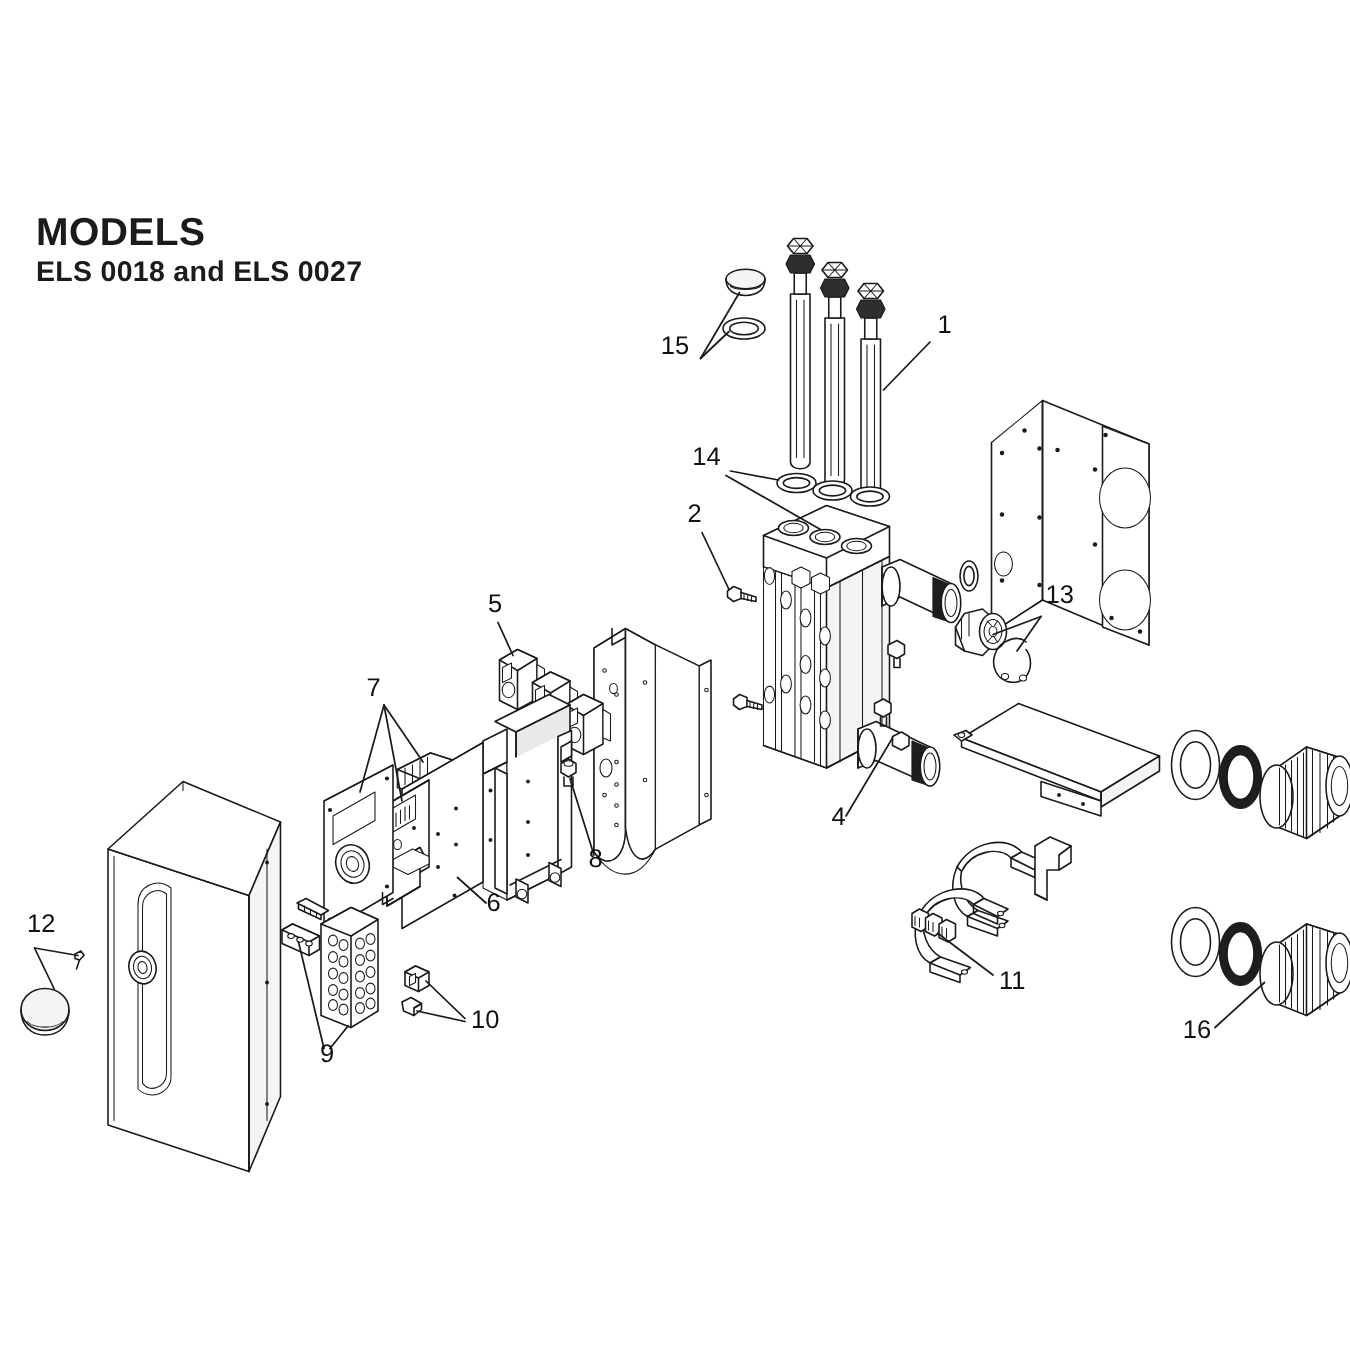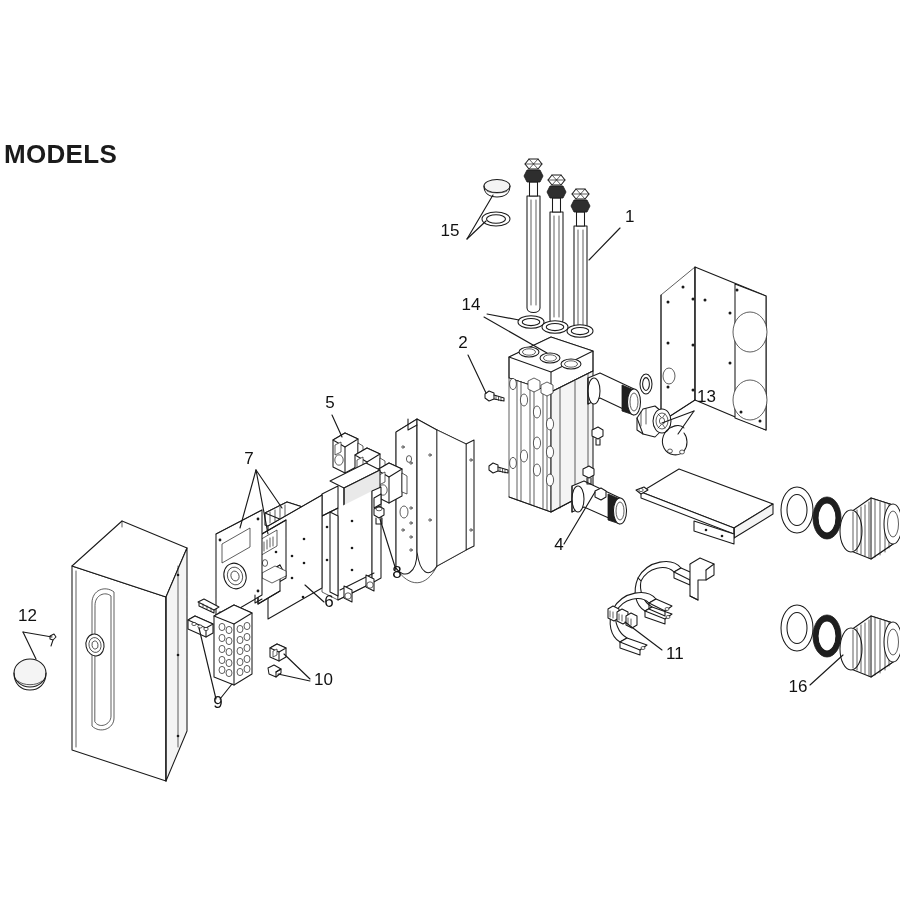--- a/index.html
+++ b/index.html
@@ -15,21 +15,21 @@
     overflow: hidden;
   }
   #sheet {
     position: relative;
     width: 900px;
     height: 900px;
     background: #ffffff;
   }
   #title-block {
     position: absolute;
-    left: 4px;
+    left: 24px;
     top: 140px;
     user-select: none;
   }
   #title-block .models-word {
     font-size: 26px;
     font-weight: bold;
     letter-spacing: 0.3px;
     color: #1b1b1b;
     line-height: 1.08;
     white-space: nowrap;
@@ -67,20 +67,21 @@
     user-select: none;
   }
 </style>
 </head>
 <body>
 
 <div id="sheet">
 
   <div id="title-block">
     <div class="models-word">MODELS</div>
+    <div class="models-sub">ELS 0018 and ELS 0027</div>
   </div>
 
   <svg id="drawing" viewBox="0 0 900 900">
 
     <g>
       <ellipse class="fgL" cx="497" cy="186" rx="13" ry="6.5"></ellipse>
       <path class="ln" d="M484 186 C484 193, 489 197, 497 197 C505 197, 510 193, 510 186"></path>
       <path class="lnT" d="M487 191 C491 193.6, 503 193.6, 507 191"></path>
     </g>
     <g>

